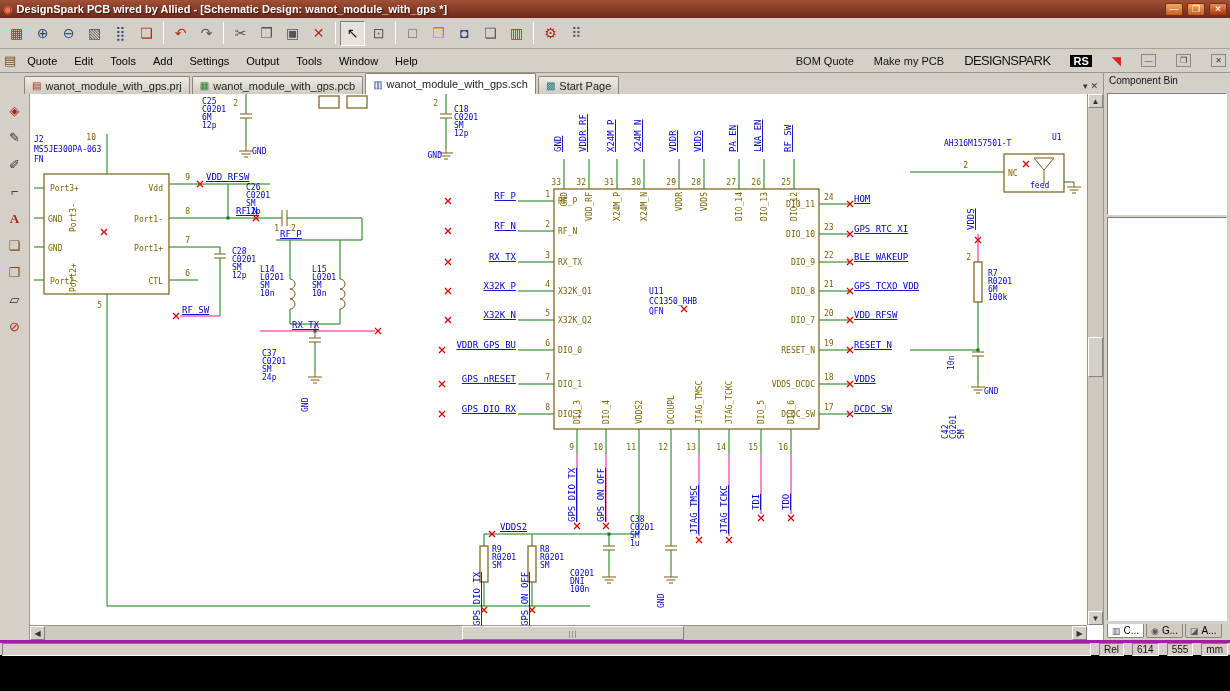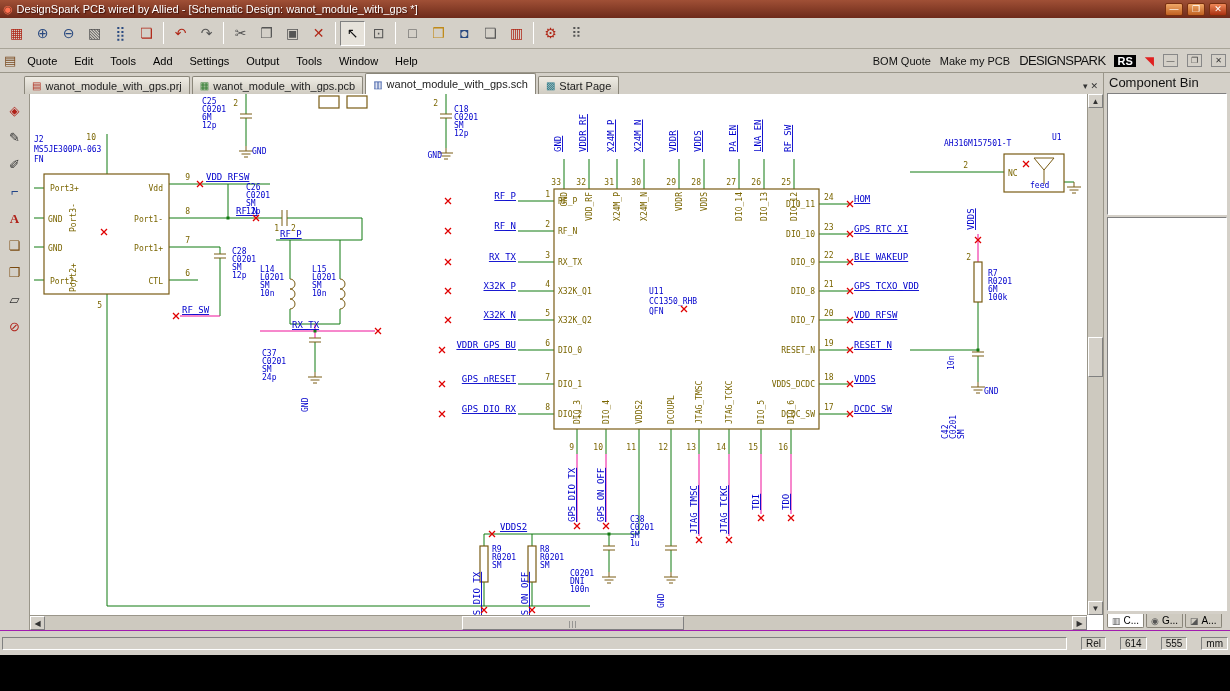--- a/index.html
+++ b/index.html
@@ -1,34 +1,34 @@
 <!DOCTYPE html>
 <html><head>
 <meta charset="utf-8">
 <style>
 *{margin:0;padding:0;box-sizing:border-box}
 html,body{width:1230px;height:691px;background:#000;font-family:"Liberation Sans",sans-serif;overflow:hidden}
 .window{width:1230px;height:655px;background:#d4d0c8;display:flex;flex-direction:column}
 
 .titlebar{height:18px;background:linear-gradient(#a05036,#6d2a1a);display:flex;align-items:center;padding:0 3px;gap:4px;flex:0 0 auto}
 .tb-ico{color:#ff7050;font-size:11px}
-.tb-title{color:#fff;font-size:11px;font-weight:normal;flex:1;white-space:nowrap;overflow:hidden;text-shadow:1px 1px 1px #401008}
+.tb-title{color:#fff;font-size:11px;font-weight:bold;flex:1;white-space:nowrap;overflow:hidden;text-shadow:1px 1px 1px #401008}
 .winbtn{width:18px;height:13px;font-size:9px;line-height:11px;color:#fff;background:linear-gradient(#f0a868,#c06020);border:1px solid #7a3010;border-radius:2px;text-align:center;cursor:default}
 .winbtn.close{background:linear-gradient(#f08858,#a83010)}
 
 .toolbar{height:31px;background:#d4d0c8;border-bottom:1px solid #a8a498;display:flex;align-items:center;padding:2px 4px;gap:1px;flex:0 0 auto}
 .tb{width:25px;height:25px;background:#d4d0c8;border:1px solid transparent;font-size:14px;display:flex;align-items:center;justify-content:center;cursor:default}
 .tb.pressed{border-color:#808080 #fff #fff #808080;background:#e6e2da}
 .tsep{width:1px;height:22px;background:#9a968a;margin:0 3px;border-right:1px solid #fff}
 .ic-red{color:#b02818}.ic-blue{color:#2a4a80}.ic-gray{color:#555}.ic-yel{color:#c08a18}.ic-black{color:#111}
 
 .menubar{height:24px;display:flex;align-items:center;padding:0 4px;font-size:11px;gap:1px;border-bottom:1px solid #9a968a;background:#d4d0c8;flex:0 0 auto}
 .mitem{padding:3px 8px}
 .mdoc{font-size:13px;color:#7a4a20;margin-right:2px}
-.m-right{margin-left:auto;display:flex;align-items:center;gap:9px}
+.m-right{margin-left:auto;display:flex;align-items:center;gap:20px}
 .mlink{font-size:11px;color:#111}
 .brand{font-weight:normal;font-size:13px;letter-spacing:-0.6px;color:#111}
 .badge{background:#000000;color:#fff;font-weight:bold;font-size:11px;padding:0 3px}
 .brandmark{color:#e02020;font-size:12px}
 .childbtn{width:15px;height:13px;font-size:8px;border:1px solid #888;background:#d4d0c8;text-align:center;line-height:11px;color:#333}
 
 .content{flex:1;display:flex;min-height:0}
 .main-col{flex:1;display:flex;flex-direction:column;min-width:0}
 .tabrow{height:21px;display:flex;align-items:flex-end;padding-left:24px;background:#d4d0c8;gap:2px;flex:0 0 auto}
 .tab{height:18px;display:flex;align-items:center;gap:4px;padding:0 7px;font-size:11px;color:#222;background:linear-gradient(#efece4,#cfcbc1);border:1px solid #8a867a;border-bottom:none;border-radius:2px 2px 0 0;white-space:nowrap}
@@ -42,30 +42,30 @@
 .pt-red{color:#b02018}.pt-dark{color:#333}.pt-blue{color:#224488}.pt-brown{color:#7a4a10}
 .canvas-wrap{flex:1;position:relative;background:#fff;overflow:hidden}
 svg.schem{position:absolute;left:0;top:0;background:#fff}
 .vscroll{position:absolute;top:0;right:0;width:16px;bottom:15px;background:#cdc9bf;border-left:1px solid #9a968a}
 .hscroll{position:absolute;left:0;right:16px;bottom:0;height:15px;background:#cdc9bf;border-top:1px solid #9a968a}
 .sarrow{position:absolute;width:15px;height:14px;font-size:8px;text-align:center;line-height:14px;background:#d4d0c8;border:1px solid;border-color:#fff #808080 #808080 #fff;color:#333}
 .vthumb{position:absolute;right:0;top:243px;width:15px;height:40px;background:#d4d0c8;border:1px solid;border-color:#fff #808080 #808080 #fff}
 .hthumb{position:absolute;left:432px;top:0;width:222px;height:14px;background:#d4d0c8;border:1px solid;border-color:#fff #808080 #808080 #fff;display:flex;align-items:center;justify-content:center;font-size:8px;color:#777;letter-spacing:1px}
 
 .rightpanel{width:127px;display:flex;flex-direction:column;border-left:1px solid #9a968a;background:#d4d0c8;flex:0 0 auto}
-.rp-h{height:19px;font-size:13px;padding:2px 5px;display:flex;align-items:center;color:#111}
+.rp-h{height:19px;font-size:10px;padding:2px 5px;display:flex;color:#111}
 .rp-box{background:#fff;border:1px solid;border-color:#808080 #fff #fff #808080;margin:1px 3px}
 .rp-box1{height:122px}
 .rp-box2{flex:1}
 .rp-tabs{height:18px;display:flex;align-items:center;padding:0 3px;gap:2px}
 .rp-tab{display:flex;align-items:center;gap:3px;font-size:10px;padding:1px 4px;border:1px solid #8a867a;border-top:none;background:#cfcbc1;border-radius:0 0 2px 2px}
 .rp-tab.active{background:#fff}
 .bi{font-size:9px;color:#555}
 
-.statusbar{height:15px;display:flex;align-items:center;gap:14px;padding:12px 2px;font-size:10px;background:#d4d0c8;border-top:1px solid #a21caf;flex:0 0 auto}
+.statusbar{height:15px;display:flex;align-items:center;gap:8px;padding:0 2px;font-size:10px;background:#d4d0c8;border-top:3px solid #a21caf;flex:0 0 auto}
 .scell{border:1px solid;border-color:#808080 #fff #fff #808080;height:13px;line-height:11px;padding:0 4px;color:#111}
 .scell.fill{flex:1}
 
 .spin{font:8px "DejaVu Sans Mono",monospace;fill:#7a6500}
 .snet{font:9px "DejaVu Sans Mono",monospace;fill:#0000cc;text-decoration:underline}
 .scmp{font:8px "DejaVu Sans Mono",monospace;fill:#0000cc}
 .wg{stroke:#117a11;fill:none}
 .wm{stroke:#ee1199;fill:none}
 .sym{stroke:#7a5c14;fill:none}
 .out{stroke:#7a5c14;fill:none;stroke-width:1.2}

